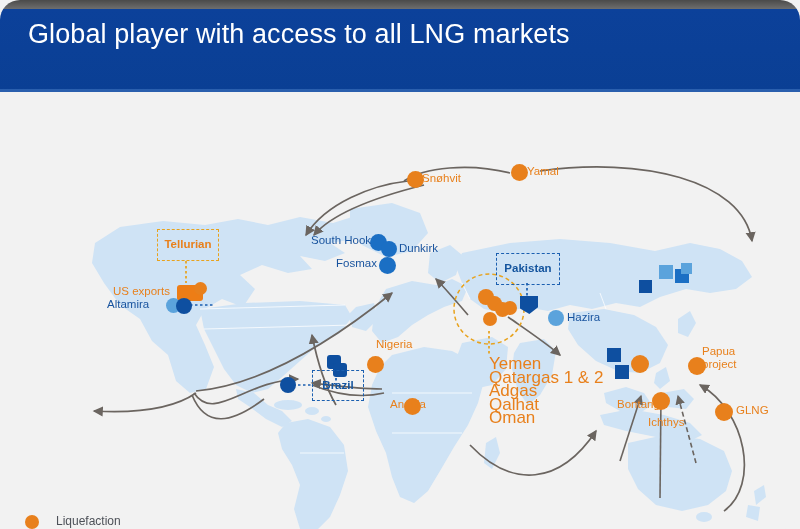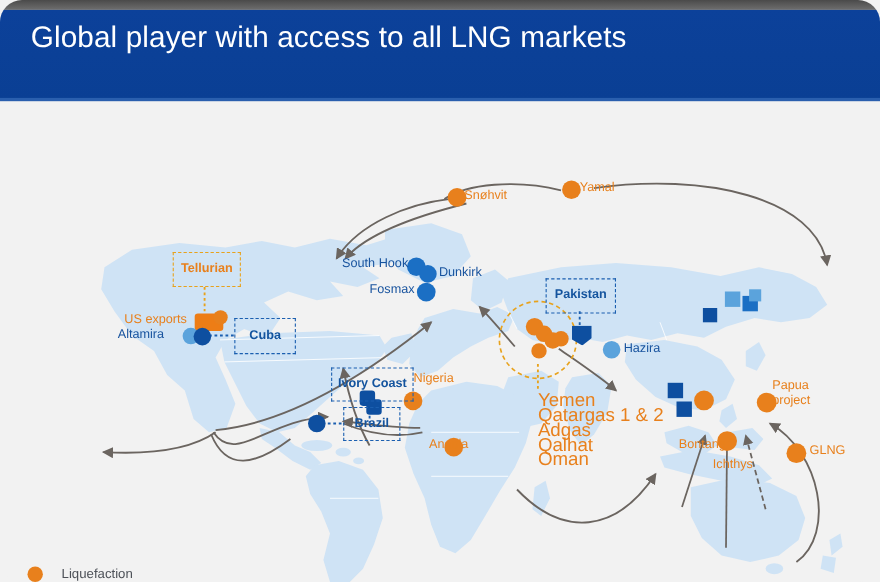--- a/index.html
+++ b/index.html
@@ -269,31 +269,25 @@
     <div class="me-list" style="left:489px;top:264px;">Yemen
 Qatargas 1 &amp; 2
 Adgas
 Qalhat
 Oman</div>
 
     <div class="box box-o" style="left:157px;top:136px;width:60px;height:30px;">
       <span>Tellurian</span>
     </div>
 
-    <div class="box box-b" style="left:213px;top:196px;width:54px;height:31px;">
-      <span>Cuba</span>
-    </div>
 
     <div class="box box-b" style="left:312px;top:277px;width:50px;height:29px;">
       <span>Brazil</span>
     </div>
 
-    <div class="box box-b" style="left:301px;top:241px;width:73px;height:29px;">
-      <span>Ivory Coast</span>
-    </div>
 
     <div class="box box-b" style="left:496px;top:160px;width:62px;height:30px;">
       <span>Pakistan</span>
     </div>
 
 
     <div class="legend">
 
       <div class="leg-row">
         <span class="leg-mk o-dot dot" style="width:14px;height:14px;"></span>

